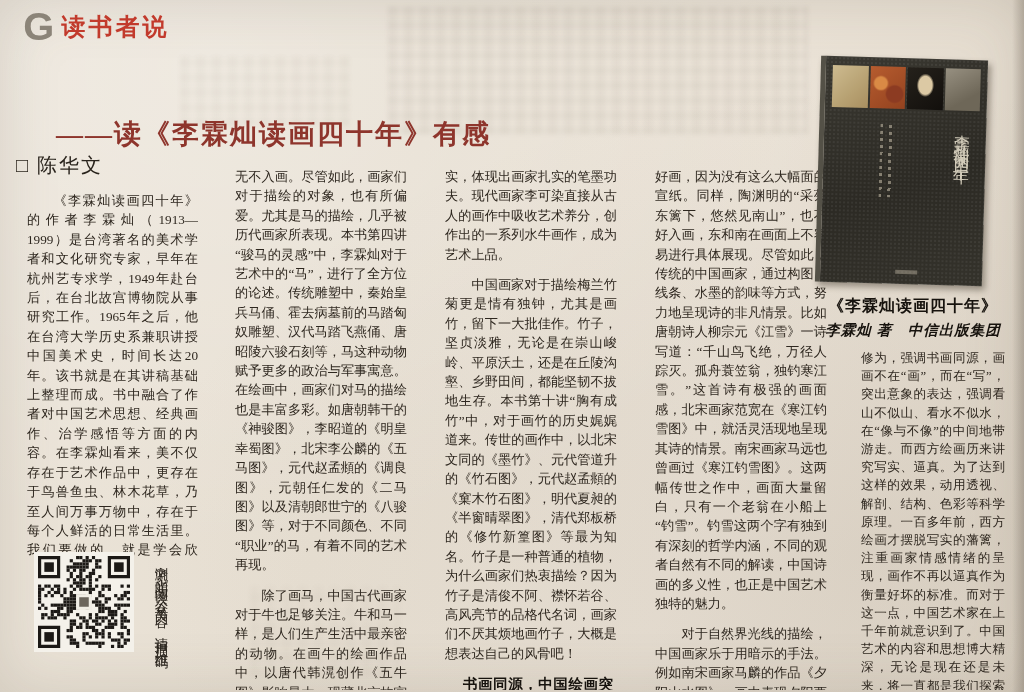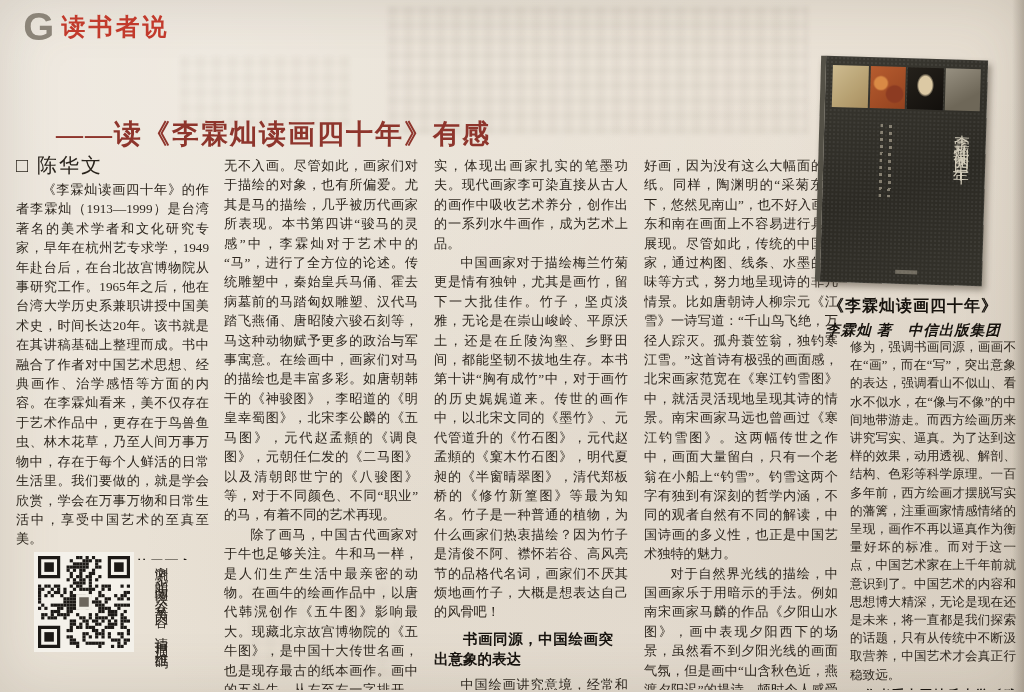--- a/index.html
+++ b/index.html
@@ -29,21 +29,21 @@
 
   .title{position:absolute;left:16px;top:44px;width:790px;margin:0;
         font-size:64px;line-height:1.15;font-weight:900;color:#191511;
         text-align:justify;text-align-last:justify;font-family:"Liberation Serif",serif;}
   .subtitle{position:absolute;left:56px;top:116px;margin:0;font-size:27px;font-weight:700;
         color:#8e352c;letter-spacing:2px;font-family:"Liberation Serif",serif;}
   .byline{position:absolute;left:16px;top:152px;font-size:20px;color:#2a241d;letter-spacing:2px;}
 
   .col{position:absolute;color:#2e271f;font-size:13.2px;line-height:19.4px;
         text-align:justify;overflow:hidden;}
-  .col p{margin:0;text-indent:2em;}
+  .col p{margin:11px;text-indent:2em;}
   .col p.cont{text-indent:0;}
   .col h3{margin:7px 15px 6px 0;font-family:"Liberation Sans",sans-serif;font-size:14.5px;
         font-weight:700;color:#17130e;text-indent:1em;line-height:20px;}
   .col h3.wide{text-indent:2em;}
   .col1{left:16px;top:180px;width:193px;height:380px;}
   .col2{left:224px;top:156px;width:194px;height:534px;}
   .col3{left:434px;top:156px;width:194px;height:534px;}
   .col4{left:644px;top:156px;width:194px;height:534px;}
   .col5{left:850px;top:338px;width:166px;height:352px;font-size:12.6px;line-height:18.2px;}
   .author-note{font-family:"Liberation Sans",sans-serif;font-weight:700;color:#17130e;

